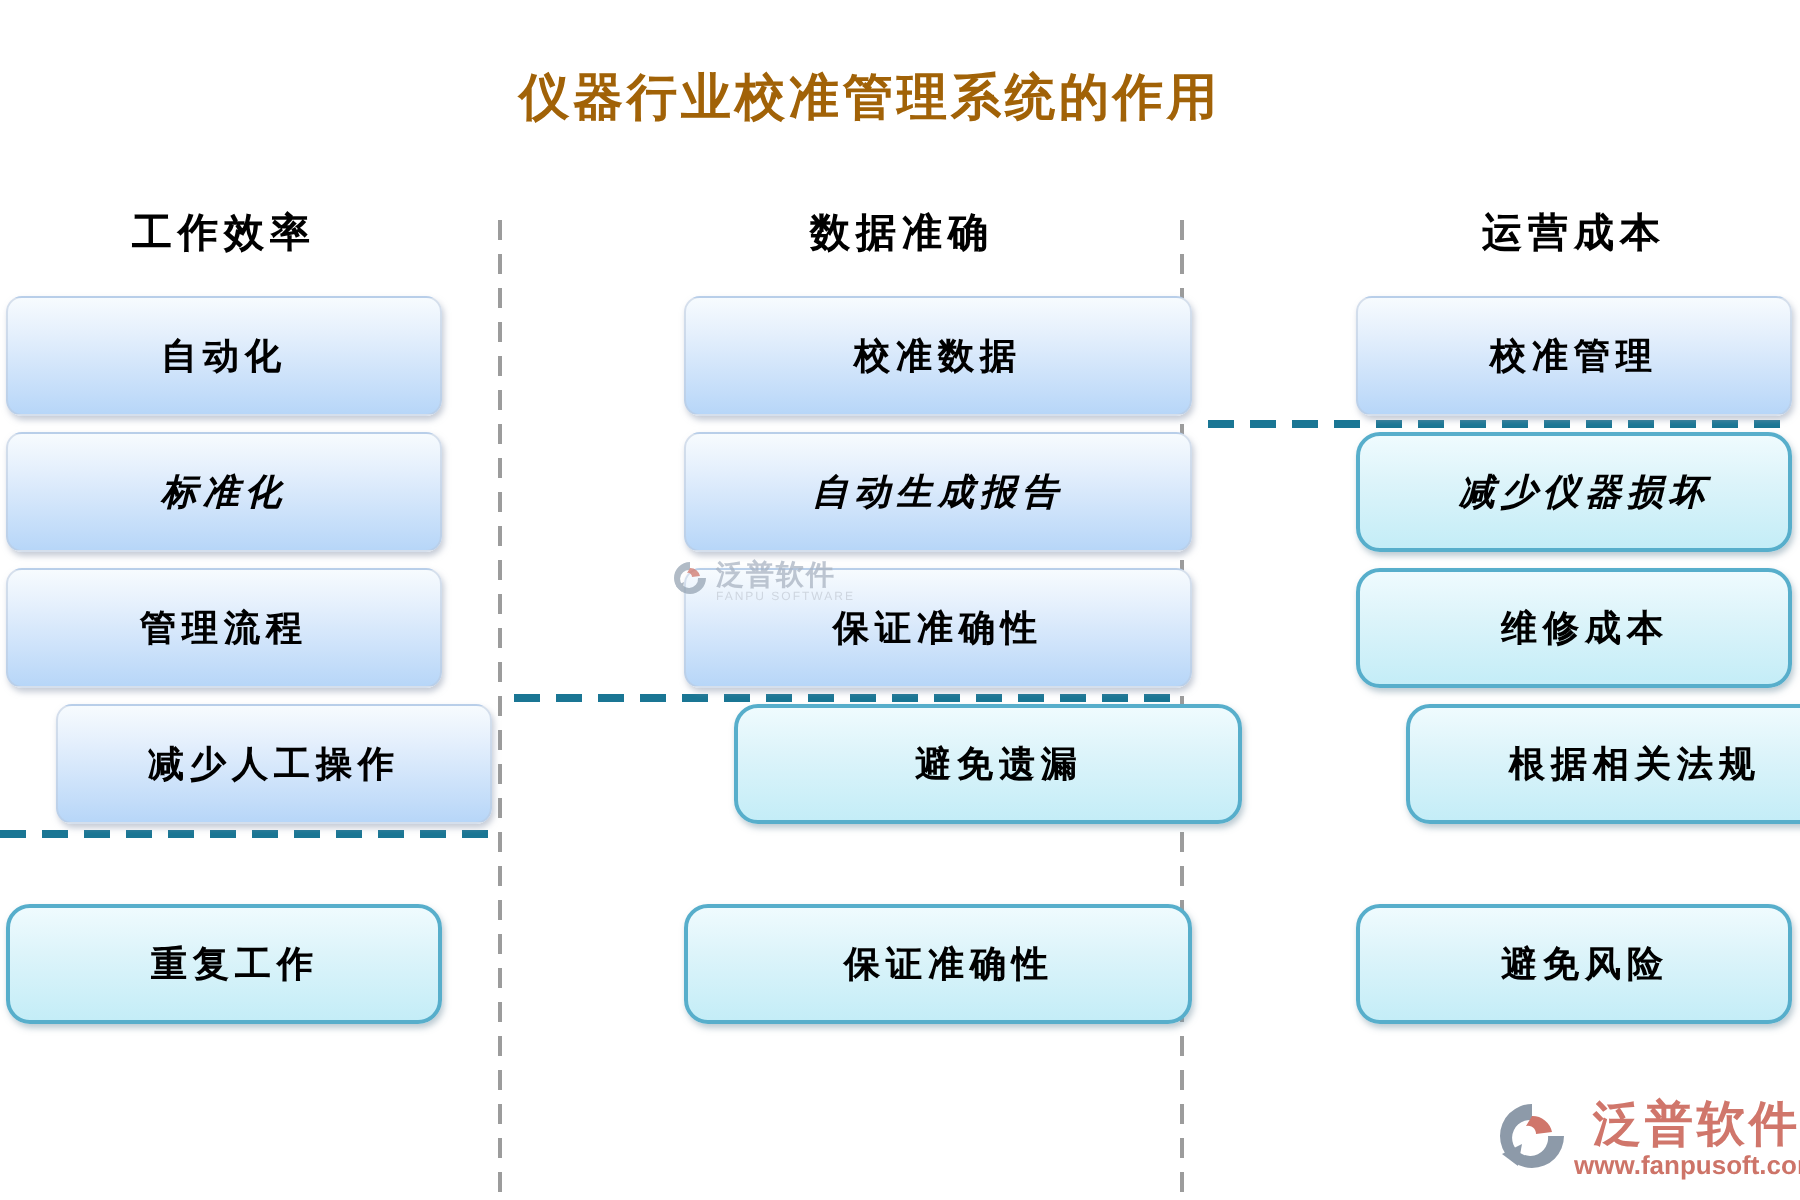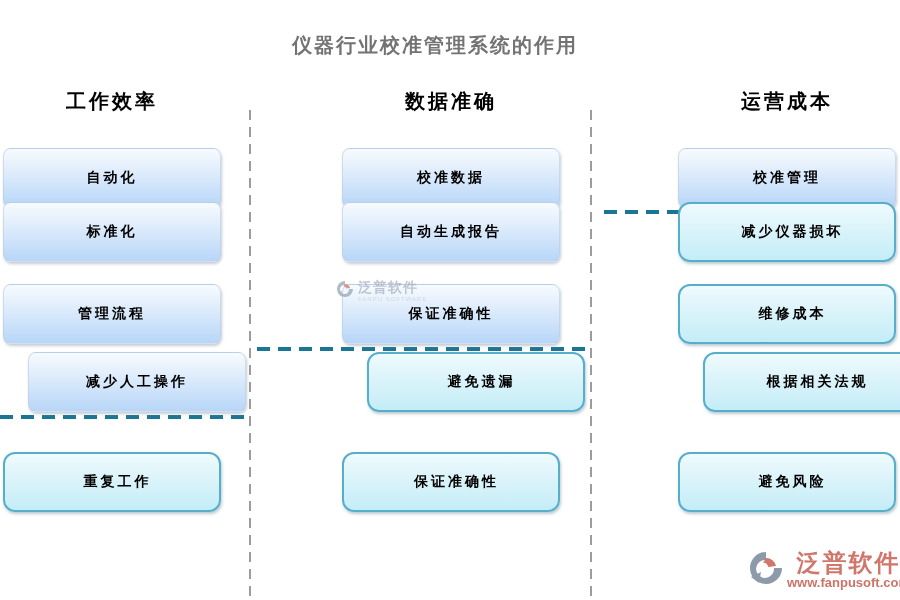--- a/index.html
+++ b/index.html
@@ -10,72 +10,72 @@
     background: #ffffff;
     overflow: hidden;
     font-family: "Liberation Serif", "DejaVu Serif", serif;
   }
 
   .title {
     position: absolute;
     left: 0; top: 32px;
     width: 870px;
     text-align: center;
-    font-size: 20px;
-    font-weight: bold;
-    color: #737373;
+    font-size: 25px;
+    font-weight: bold;
+    color: #a16207;
     letter-spacing: 2px;
   }
 
   .col-header {
     position: absolute;
-    top: 88px;
+    top: 104px;
     height: 26px;
     line-height: 26px;
     text-align: center;
     font-size: 20px;
     font-weight: bold;
     color: #000000;
     letter-spacing: 3px;
   }
   .col1-h { left: 3px;   width: 218px; }
   .col2-h { left: 342px; width: 218px; }
   .col3-h { left: 678px; width: 218px; }
 
   .node {
     position: absolute;
     height: 60px;
     display: flex;
     align-items: center;
     justify-content: center;
-    font-size: 14px;
+    font-size: 18px;
     font-weight: bold;
     color: #000000;
     letter-spacing: 3px;
     text-align: center;
   }
   .node.blue {
     background: linear-gradient(to bottom, #f7fbfe 0%, #e2eefc 35%, #b7d6f8 100%);
     border: 1px solid rgba(185, 200, 220, 0.55);
     border-radius: 8px;
     box-shadow: 1px 2px 3px rgba(150, 160, 180, 0.55);
   }
   .node.cyan {
     background: linear-gradient(to bottom, #effbfe 0%, #ddf4fa 40%, #c4edf7 100%);
     border: 2px solid #57aecb;
     border-radius: 12px;
     box-shadow: 1px 2px 3px rgba(120, 150, 165, 0.5);
     padding-left: 11px;
   }
 
   .c1 { left: 3px;   width: 218px; }
-  .c2 { left: 342px; width: 218px; }
+  .c2 { left: 342px; width: 254px; }
   .c3 { left: 678px; width: 218px; }
   .r1 { top: 148px; }
-  .r2 { top: 202px; }
+  .r2 { top: 216px; font-style: italic; }
   .r3 { top: 284px; }
   .r4 { top: 352px; margin-left: 25px; }
   .r5 { top: 420px; margin-top: 32px; }
 
   .vdivider {
     position: absolute;
     top: 110px;
     width: 2px;
     height: 487px;
     background: repeating-linear-gradient(180deg,

